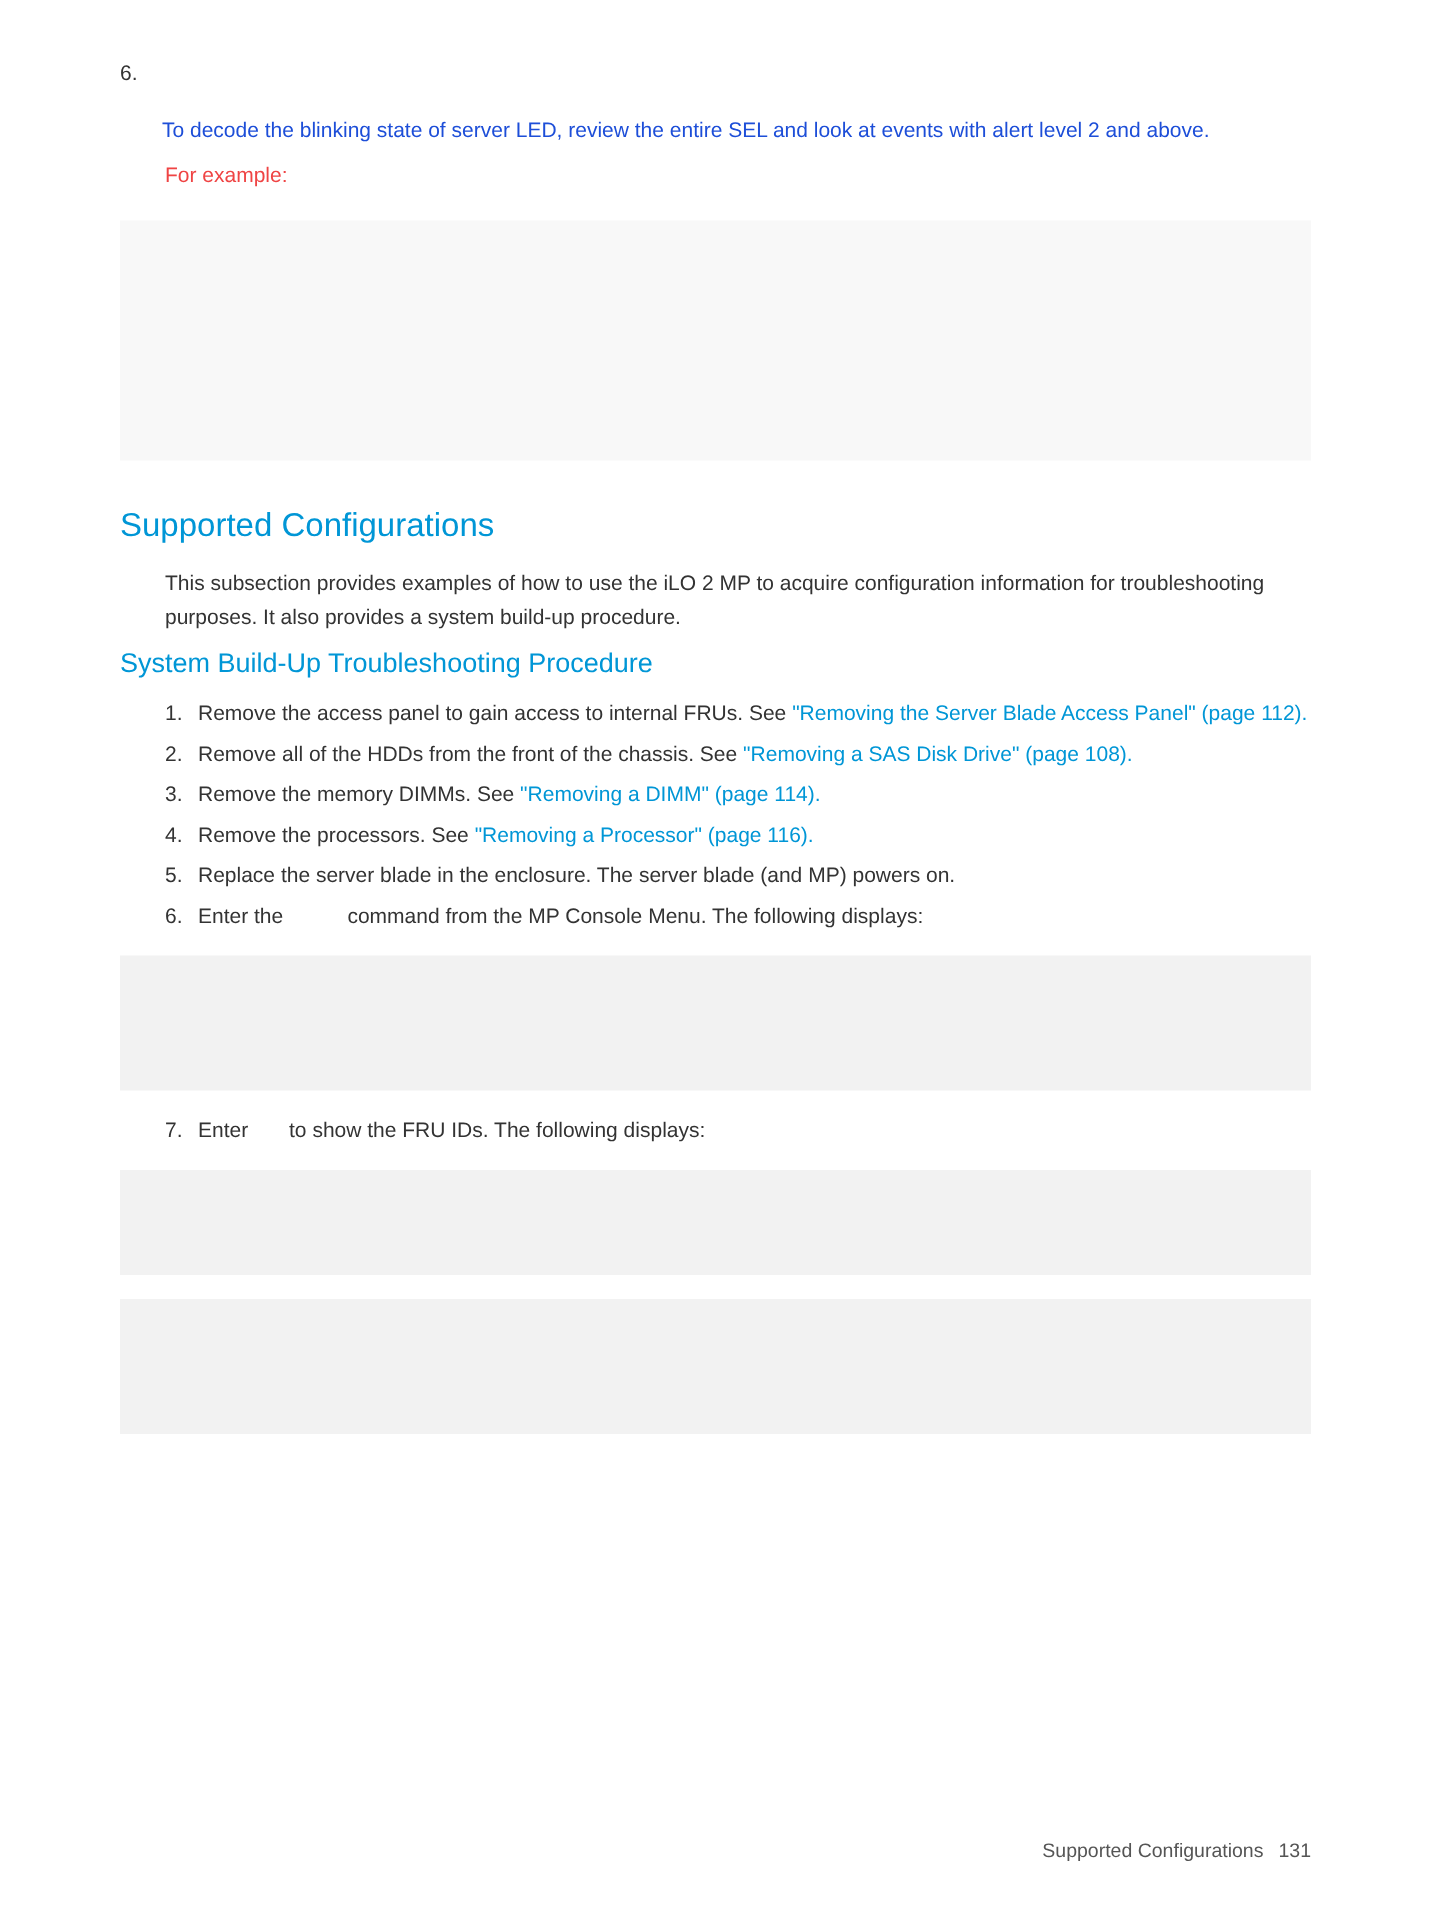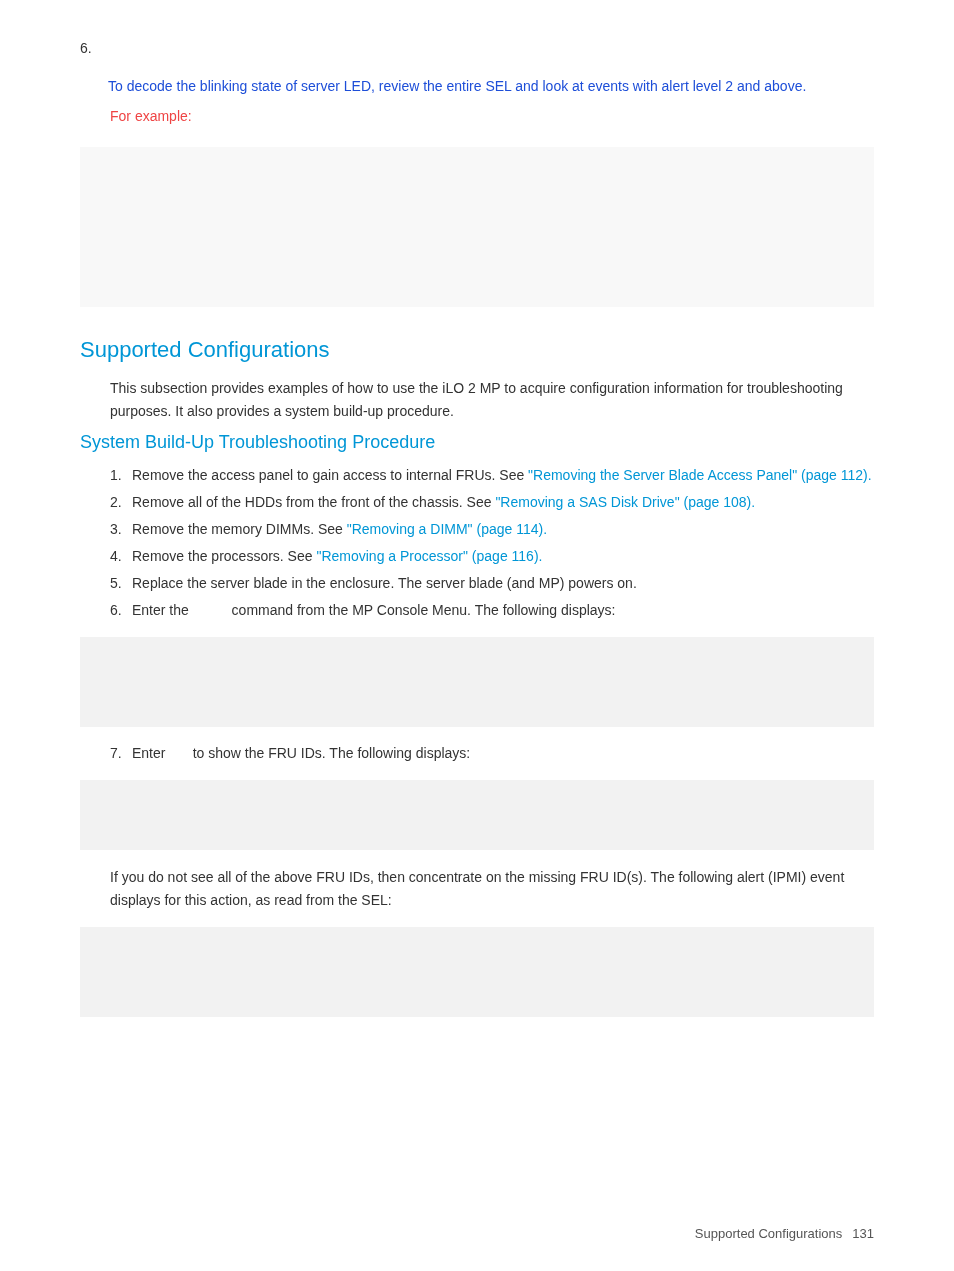--- a/index.html
+++ b/index.html
@@ -204,21 +204,20 @@
 
   <div style="padding-left: 30px; margin-top: 10px; margin-bottom: 10px;">
     <div class="list-item">
       <span class="li-num">7.</span>
       <span class="li-text">Enter &nbsp;&nbsp;&nbsp;&nbsp;&nbsp; to show the FRU IDs. The following displays:</span>
     </div>
   </div>
 
   <div class="code-placeholder-sm"></div>
 
-  <p class="body-text">If you do not see all of the above FRU IDs, then concentrate on the missing FRU ID(s). The following alert (IPMI) event displays for this action, as read from the SEL:</p>
 
   <div class="code-placeholder"></div>
 
   <div class="footer">
     <div class="footer-text">
       <span>Supported Configurations</span>
       <span>131</span>
     </div>
   </div>
 

